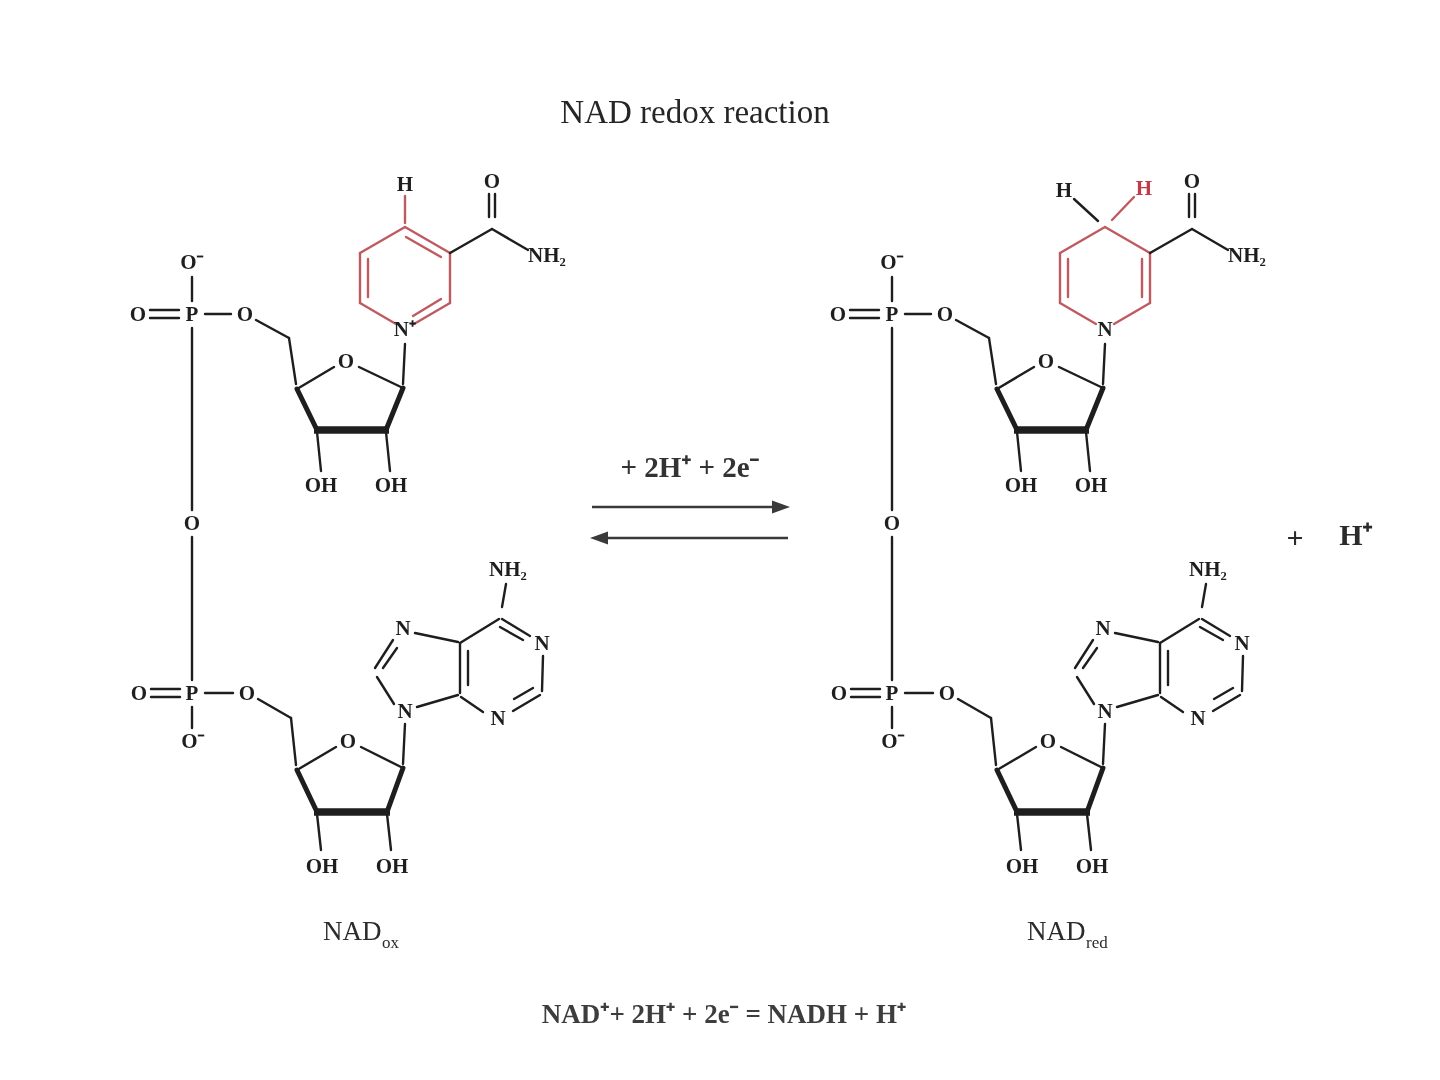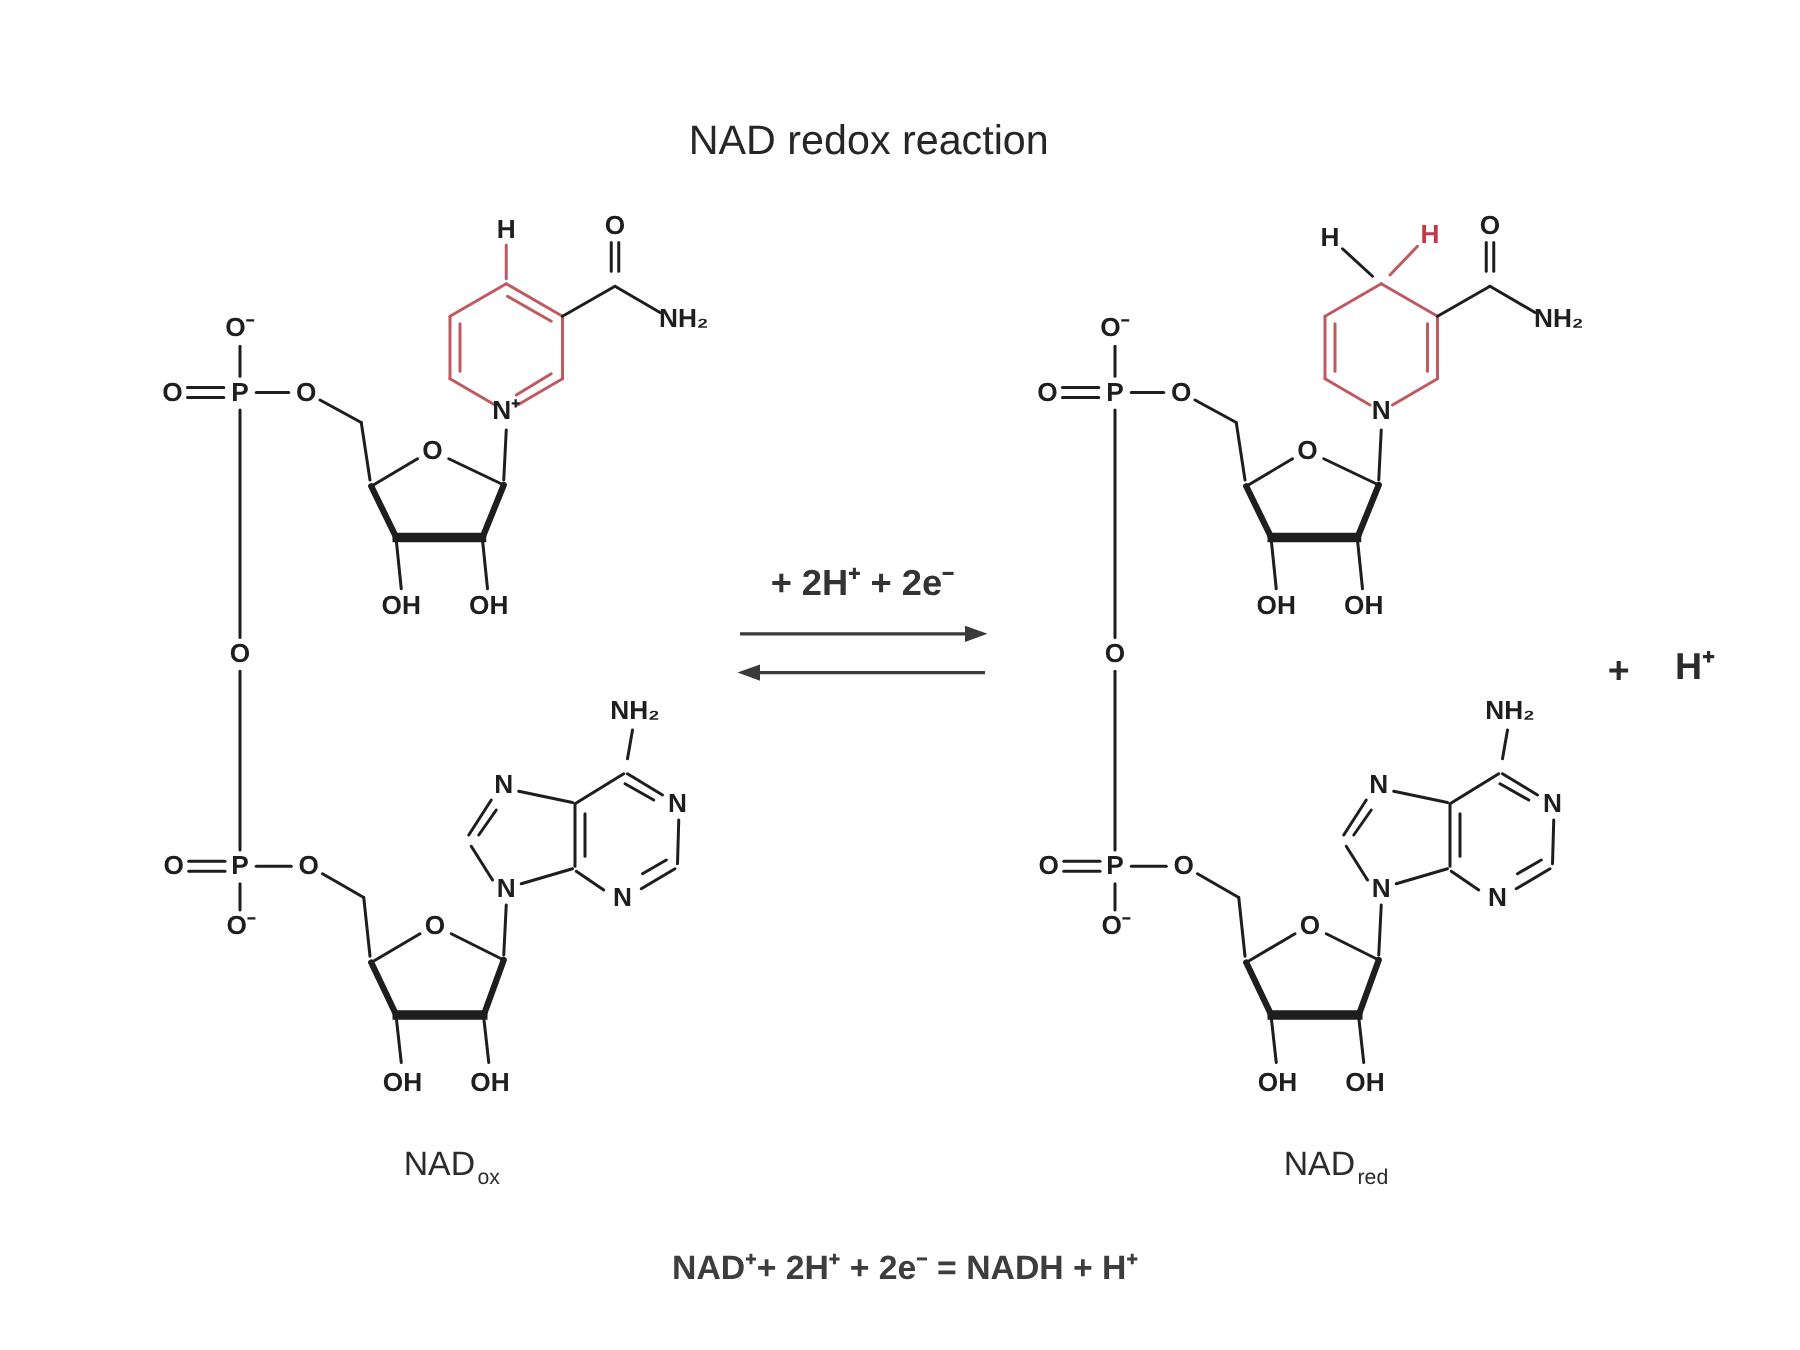--- a/index.html
+++ b/index.html
@@ -1,20 +1,20 @@
 <!DOCTYPE html>
 <html style="--ink: #1e1e1e; --highlight: #bf5a60; --red_h: #c13a4a; --arrow: #3a3a3a; --background: #ffffff;"><head>
 <meta charset="utf-8">
 <style>
   :root{
     --ink:#1e1e1e; --highlight:#bf5a60; --red_h:#c13a4a; --arrow:#3a3a3a; --background:#ffffff;
   }
   html,body{margin:0;padding:0;background:#fff;}
   .canvas{position:relative;width:1440px;height:1080px;background:var(--background);
-          font-family:Liberation Sans, sans-serif;overflow:hidden;}
+          font-family:Liberation Serif, serif;overflow:hidden;}
   svg{display:block;}
   .bond{stroke:var(--ink);stroke-width:2.4;stroke-linecap:round;fill:none;}
   .red{stroke:var(--highlight);}
   .w5{stroke-width:5;}
   .w7{stroke-width:7.5;stroke-linecap:butt;}
   .atom{font-size:21px;font-weight:700;fill:var(--ink);text-anchor:middle;dominant-baseline:central;}
   .atom-red{fill:var(--red_h);}
   .title-text{font-size:33px;font-weight:400;fill:#262626;text-anchor:middle;dominant-baseline:central;}
   .rxn-label{font-size:29px;font-weight:700;fill:#333333;text-anchor:middle;dominant-baseline:central;}
   .arrow-line{stroke:var(--arrow);stroke-width:2.6;}

